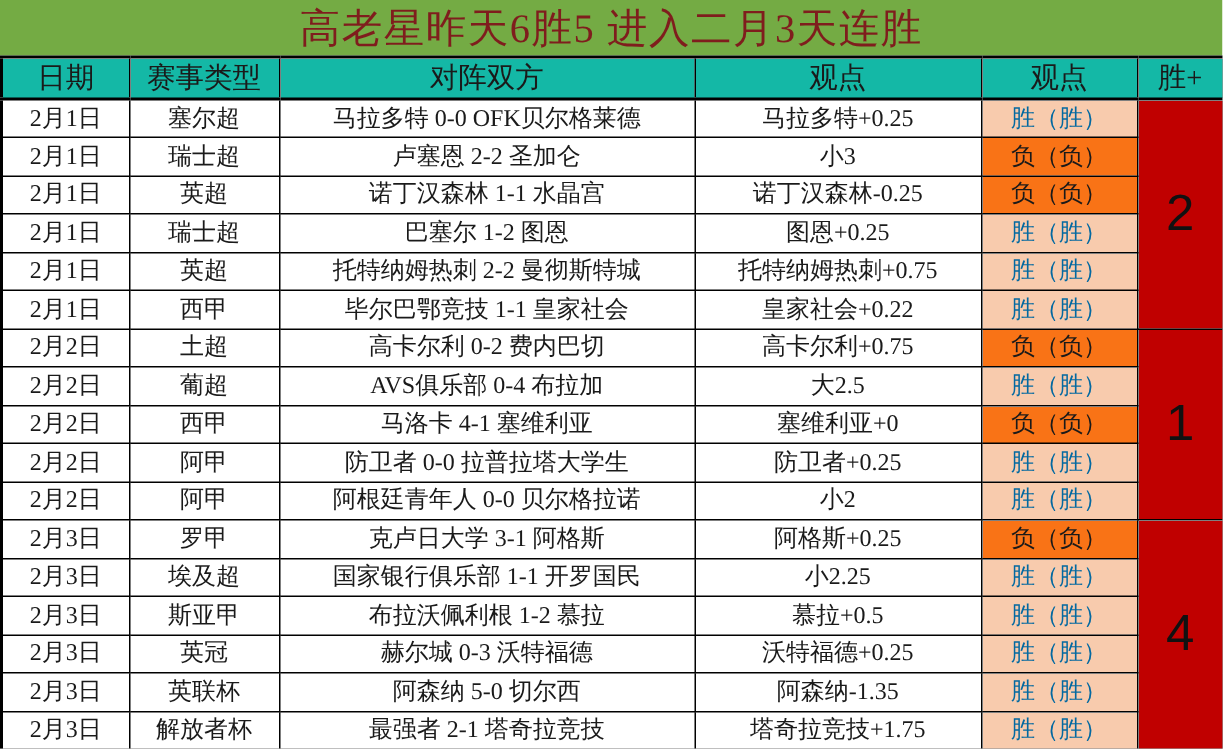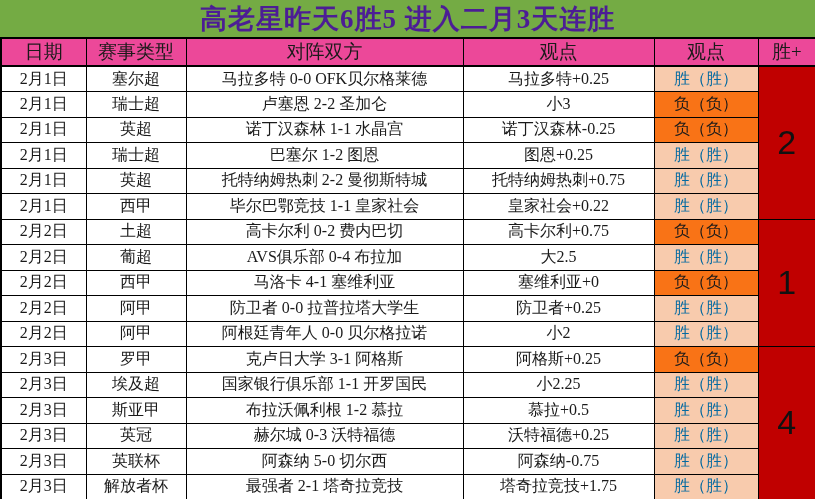--- a/index.html
+++ b/index.html
@@ -4,40 +4,40 @@
 <style>
   html,body { margin:0; padding:0; background:#ffffff; }
   body {
     width:815px; height:499px; overflow:hidden;
     font-family:"Liberation Serif","DejaVu Serif",serif;
   }
   .banner {
     box-sizing:border-box;
     width:815px; height:37px;
     background:#74ab44;
-    color:#4c1d95;
+    color:#7f1d1d;
     display:flex; align-items:center; justify-content:center;
-    font-size:27px; font-weight:bold; letter-spacing:1px;
+    font-size:27px; font-weight:normal; letter-spacing:1px;
   }
   table.match-table {
     border-collapse:collapse; table-layout:fixed;
     width:815px;
     border:2px solid #000;
   }
   th, td {
     box-sizing:border-box;
     border:1px solid #000;
     padding:0 2px;
     text-align:center;
     overflow:hidden;
     white-space:nowrap;
     color:#1a1a1a;
   }
   thead th {
-    background:#ec4899;
+    background:#14b8a6;
     height:27px;
     font-size:19px;
     font-weight:normal;
     border-top:2px solid #000;
     border-bottom:2px solid #000;
   }
   tbody td { height:25.5px; font-size:16px; }
   td.result-win { background:#f8cbad; color:#0369a1; }
   td.result-loss { background:#f97316; color:#1a1a1a; }
   td.win-plus {
@@ -180,21 +180,21 @@
         <td>2月3日</td>
         <td>英冠</td>
         <td>赫尔城 0-3 沃特福德</td>
         <td>沃特福德+0.25</td>
         <td class="result-win">胜（胜）</td>
       </tr>
       <tr>
         <td>2月3日</td>
         <td>英联杯</td>
         <td>阿森纳 5-0 切尔西</td>
-        <td>阿森纳-0.75</td>
+        <td>阿森纳-1.35</td>
         <td class="result-win">胜（胜）</td>
       </tr>
       <tr>
         <td>2月3日</td>
         <td>解放者杯</td>
         <td>最强者 2-1 塔奇拉竞技</td>
         <td>塔奇拉竞技+1.75</td>
         <td class="result-win">胜（胜）</td>
       </tr>
     </tbody>

